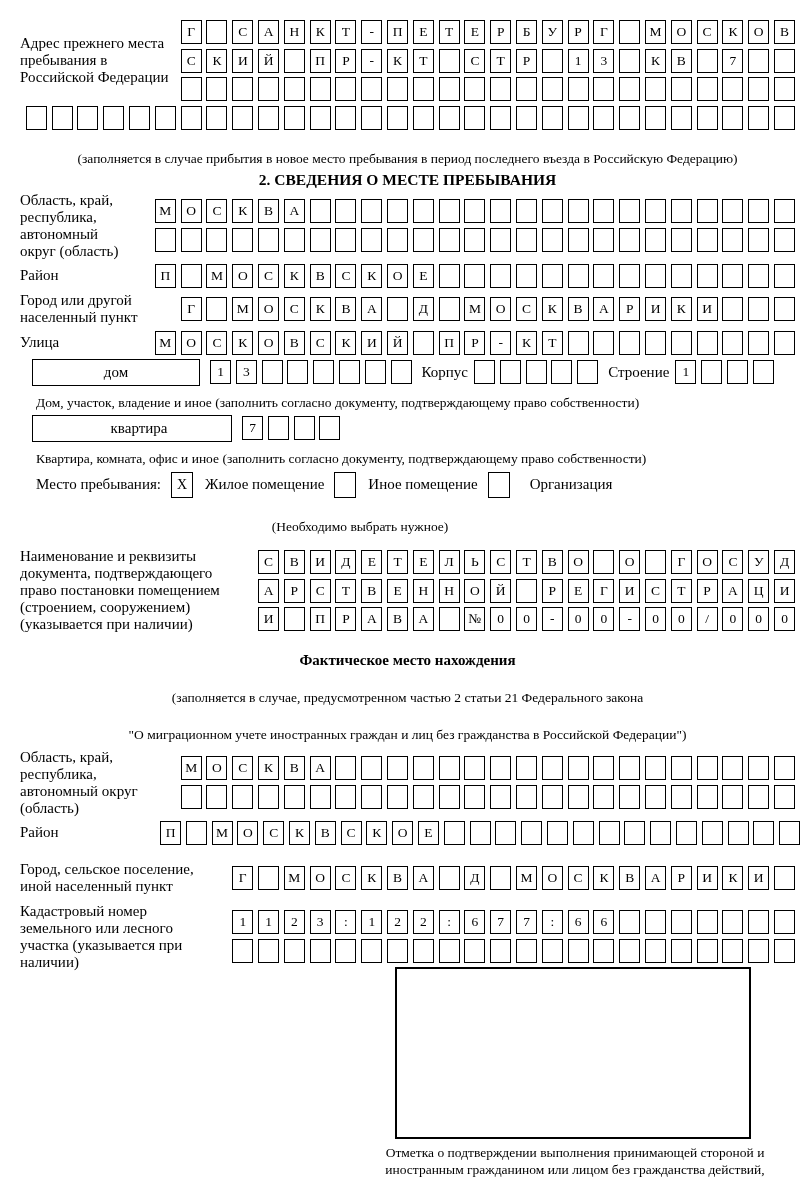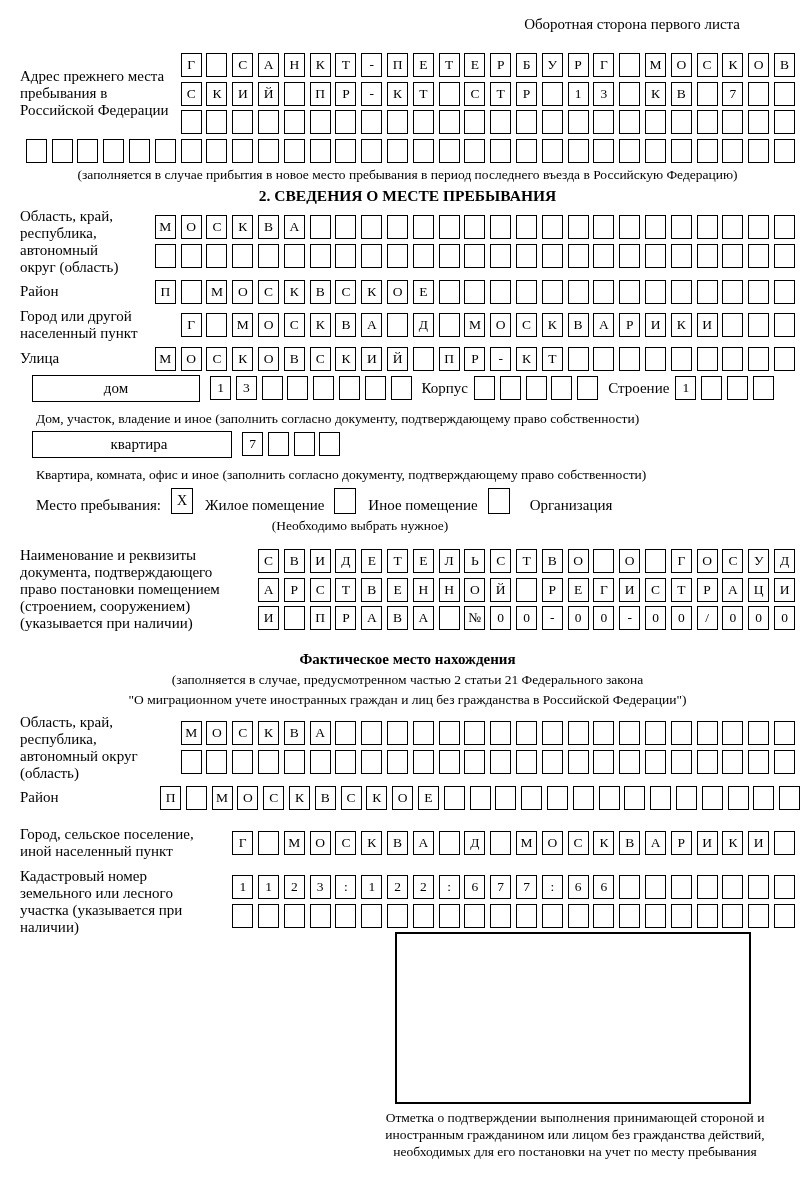--- a/index.html
+++ b/index.html
@@ -17,21 +17,21 @@
   .cellcol{display:flex;flex-direction:column;gap:4.5px;align-items:flex-end;margin-left:auto;}
 
   .field{display:flex;align-items:center;}
   .flabel{flex:none;font-size:15px;line-height:17px;}
 
   .f-prev{margin-top:20px;}
   .f-prev .flabel{width:150px;}
   .fullrow{margin-top:4.5px;}
   .fullrow .cells{justify-content:flex-end;}
 
-  .smallnote{font-size:13.5px;line-height:17px;text-align:center;margin-top:3px;}
+  .smallnote{font-size:13.5px;line-height:17px;text-align:center;margin-top:20px;}
   .h2{font-size:15.5px;font-weight:bold;text-align:center;margin:4px 0 3px 0;}
   .h3{font-size:15px;font-weight:bold;text-align:center;margin:10px 0 0 0;}
 
   .f-oblast{margin-top:3px;min-height:68px;}
   .f-oblast .flabel{width:104px;}
   .f-raion{margin-top:4px;}
   .f-raion .flabel{width:104px;}
   .f-gorod{margin-top:4.5px;min-height:34px;}
   .f-gorod .flabel{width:125px;}
   .f-ulitsa{margin-top:4.5px;}
@@ -39,21 +39,21 @@
 
   .domrow{margin:4px 0 0 12px;display:flex;align-items:center;}
   .widebox{box-sizing:border-box;border:1.8px solid #000;height:27px;
            display:flex;align-items:center;justify-content:center;font-size:15px;flex:none;}
   .wb-dom{width:168px;margin-right:10px;}
   .wb-kv{width:200px;margin-right:10px;padding-left:14px;}
   .inline-lbl{font-size:15px;margin:0 6px 0 10px;}
   .caption{font-size:13.5px;line-height:17px;margin:8px 0 0 16px;}
   .kvrow{margin:4px 0 0 12px;display:flex;align-items:center;}
 
-  .mestorow{margin:5px 0 0 16px;display:flex;align-items:flex-end;font-size:15px;}
+  .mestorow{margin:5px 0 0 16px;display:flex;align-items:center;font-size:15px;}
   .chk{flex:none;width:22px;height:26px;box-sizing:border-box;border:1.8px solid #000;
        display:flex;align-items:center;justify-content:center;font-size:14px;
        margin:0 12px 0 10px;}
   .chk.last{margin-right:20px;}
   .mestonote{width:680px;}
 
   .f-doc{margin-top:5px;min-height:102px;}
   .f-doc .flabel{width:200px;}
 
   .f-oblast3{margin-top:6px;min-height:68px;}
@@ -68,21 +68,20 @@
   .stamp{box-sizing:border-box;width:356px;height:172px;border:2px solid #000;
          margin:-4px 0 0 375px;background:#fff;}
   .stampcaption{width:410px;margin:5px 0 0 350px;text-align:center;
                 font-size:13.5px;line-height:17px;}
 </style>
 </head>
 <body>
 
 <div class="page">
 
-  <div class="backside">Оборотная сторона первого листа</div>
 
   <div class="field f-prev">
     <div class="flabel">Адрес прежнего места пребывания в Российской Федерации</div>
     <div class="cellcol">
       <div class="cells">
           <span class="cell">Г</span>
           <span class="cell"></span>
           <span class="cell">С</span>
           <span class="cell">А</span>
           <span class="cell">Н</span>

